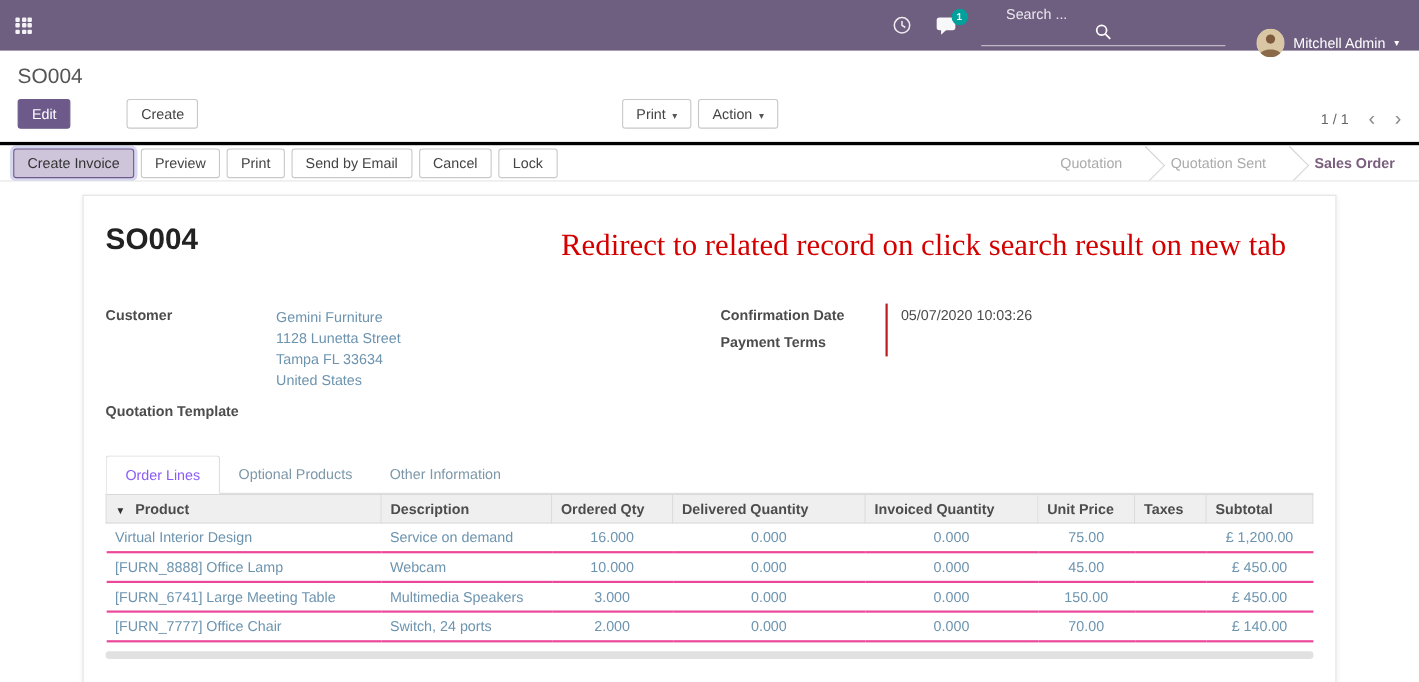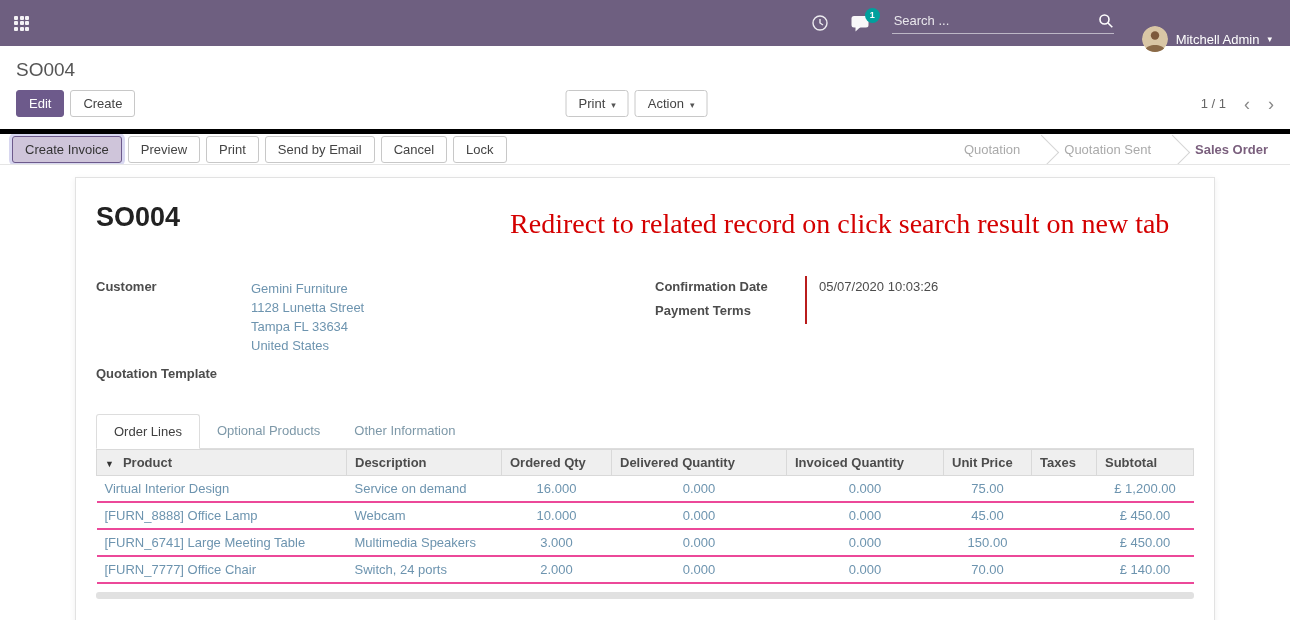--- a/index.html
+++ b/index.html
@@ -26,47 +26,47 @@
   .apps-icon { display: grid; grid-template-columns: repeat(3, 4px); grid-template-rows: repeat(3, 4px); gap: 1.5px; cursor: pointer; }
   .apps-icon i { background: #fff; opacity: .92; border-radius: 1px; }
   .topbar-right { margin-left: auto; display: flex; align-items: center; gap: 22px; }
   .icon-btn { position: relative; display: flex; align-items: center; cursor: pointer; }
   .badge {
     position: absolute; top: -7px; right: -10px;
     background: #00a09d; color: #fff; font-size: 9px; font-weight: bold;
     width: 15px; height: 15px; border-radius: 50%;
     display: flex; align-items: center; justify-content: center;
   }
-  .search-box { display: flex; align-items: flex-end; width: 222px; border-bottom: 1px solid rgba(255,255,255,.55); padding-bottom: 4px; }
+  .search-box { display: flex; align-items: center; width: 222px; border-bottom: 1px solid rgba(255,255,255,.55); padding-bottom: 4px; flex-direction: column; }
   .search-box input { flex: 1; background: transparent; border: 0; outline: 0; color: #fff; font-size: 13px; font-family: inherit; }
   .search-box input::placeholder { color: rgba(255,255,255,.85); }
   .user-menu { display: flex; align-items: center; gap: 8px; cursor: pointer; padding-left: 6px; margin-top: 32px; }
   .avatar { width: 26px; height: 26px; border-radius: 50%; overflow: hidden; flex-shrink: 0; }
   .caret { font-size: 9px; line-height: 1; }
 
   
   .breadcrumb-row { padding: 13px 16px 0; }
   .page-title { font-size: 19px; color: #555; }
-  .controls-row { position: relative; display: flex; align-items: center; padding: 9px 16px 12px; }
+  .controls-row { position: relative; display: flex; align-items: flex-end; padding: 9px 16px 12px; gap: 45px; }
   .btn {
     font-family: inherit; font-size: 13px; padding: 5px 12px;
     border: 1px solid #c8c8c8; background: #fff; color: #444;
     border-radius: 3px; cursor: pointer; white-space: nowrap;
   }
   .btn + .btn { margin-left: 6px; }
   .btn-primary { background: #6d5a8b; border-color: #6d5a8b; color: #fff; }
   .btn .caret { color: #555; margin-left: 6px; }
   .center-controls { position: absolute; left: 50%; transform: translateX(-56%); display: flex; }
   .pager { margin-left: auto; display: flex; align-items: center; gap: 18px; color: #666; }
   .pager .chev { font-size: 18px; color: #888; cursor: pointer; line-height: 1; }
 
   
   .statusbar {
     display: flex; justify-content: space-between; align-items: center;
-    border-top: 5px solid #000000; border-bottom: 1px solid #e5e5e5;
+    border-top: 3px solid #000000; border-bottom: 1px solid #e5e5e5;
     padding-left: 12px; height: 36px; overflow: hidden;
   }
   .status-buttons { display: flex; align-items: center; }
   .status-buttons .btn + .btn { margin-left: 6px; }
   .btn-highlight {
     background: #cfc5da; border: 1px solid #6d5a8b; color: #333;
     box-shadow: 0 0 0 3px rgba(115,110,200,.28);
   }
   .statusbar-states { display: flex; height: 100%; align-items: center; }
   .status { position: relative; padding: 0 22px; color: #aaa; height: 100%; display: flex; align-items: center; cursor: pointer; }
@@ -97,21 +97,21 @@
   .rgroup .flabel { width: 150px; }
   .fvalue { padding: 3px 0; }
   .rgroup .fvalue { border-left: 2px solid #b91c1c; padding-left: 12px; min-height: 24px; flex: 1; max-width: 330px; }
   .addr-line { line-height: 19px; color: #6d94af; }
   .qt-row { margin-top: 5px; }
 
   
   .tabs { display: flex; margin-top: 30px; border-bottom: 1px solid #ddd; }
   .tab { padding: 9px 17px; color: #7d98a8; cursor: pointer; }
   .tab.active {
-    color: #404040; background: #fff;
+    color: #8b5cf6; background: #fff;
     border: 1px solid #ddd; border-bottom: 1px solid #fff; margin-bottom: -1px;
     border-top-left-radius: 3px; border-top-right-radius: 3px;
   }
 
   
   .order-table { width: 100%; border-collapse: collapse; table-layout: fixed; }
   .order-table th {
     background: #efefef; border: 1px solid #d9d9d9;
     font-weight: bold; color: #4c4c4c; text-align: left; padding: 5px 8px;
     white-space: nowrap; overflow: hidden;

